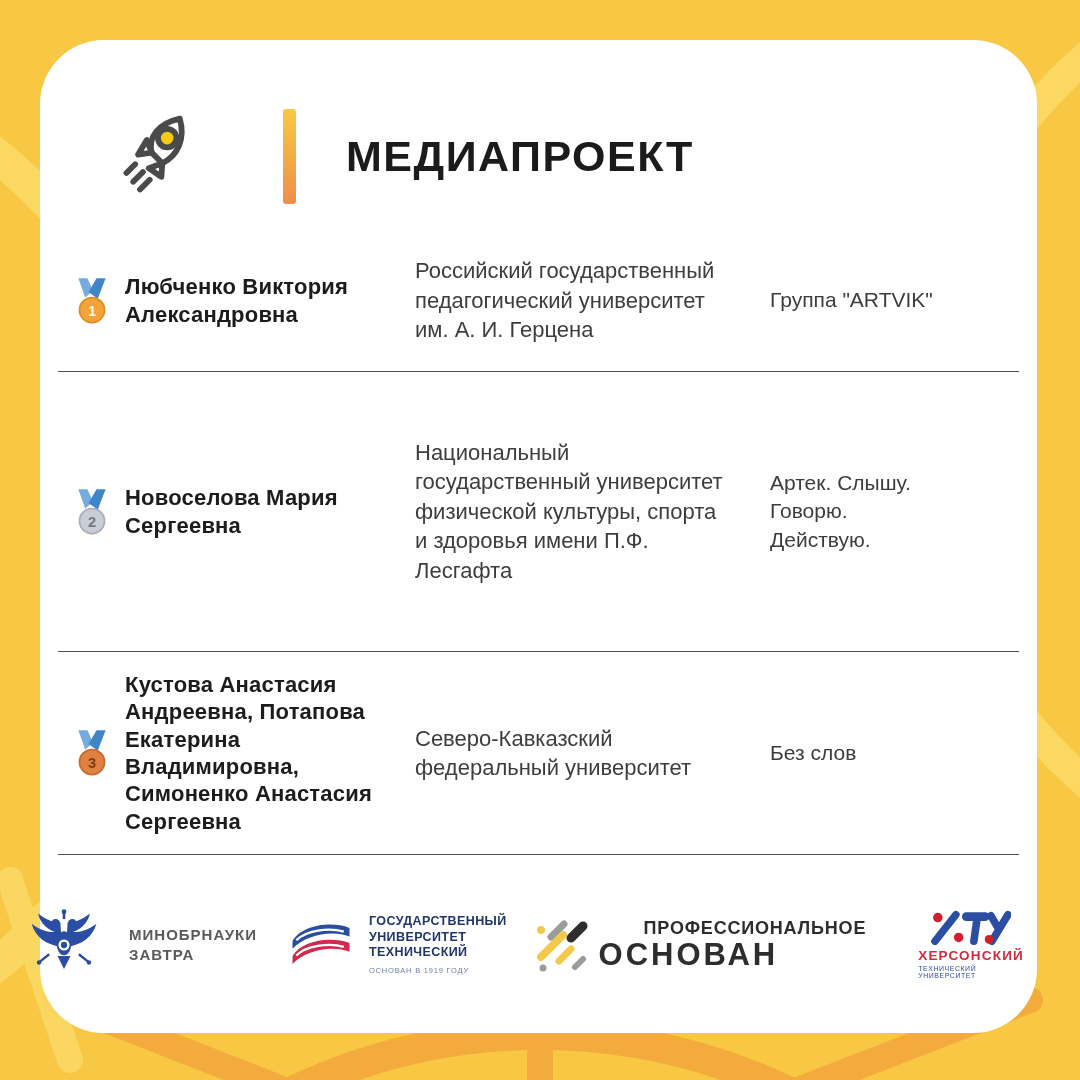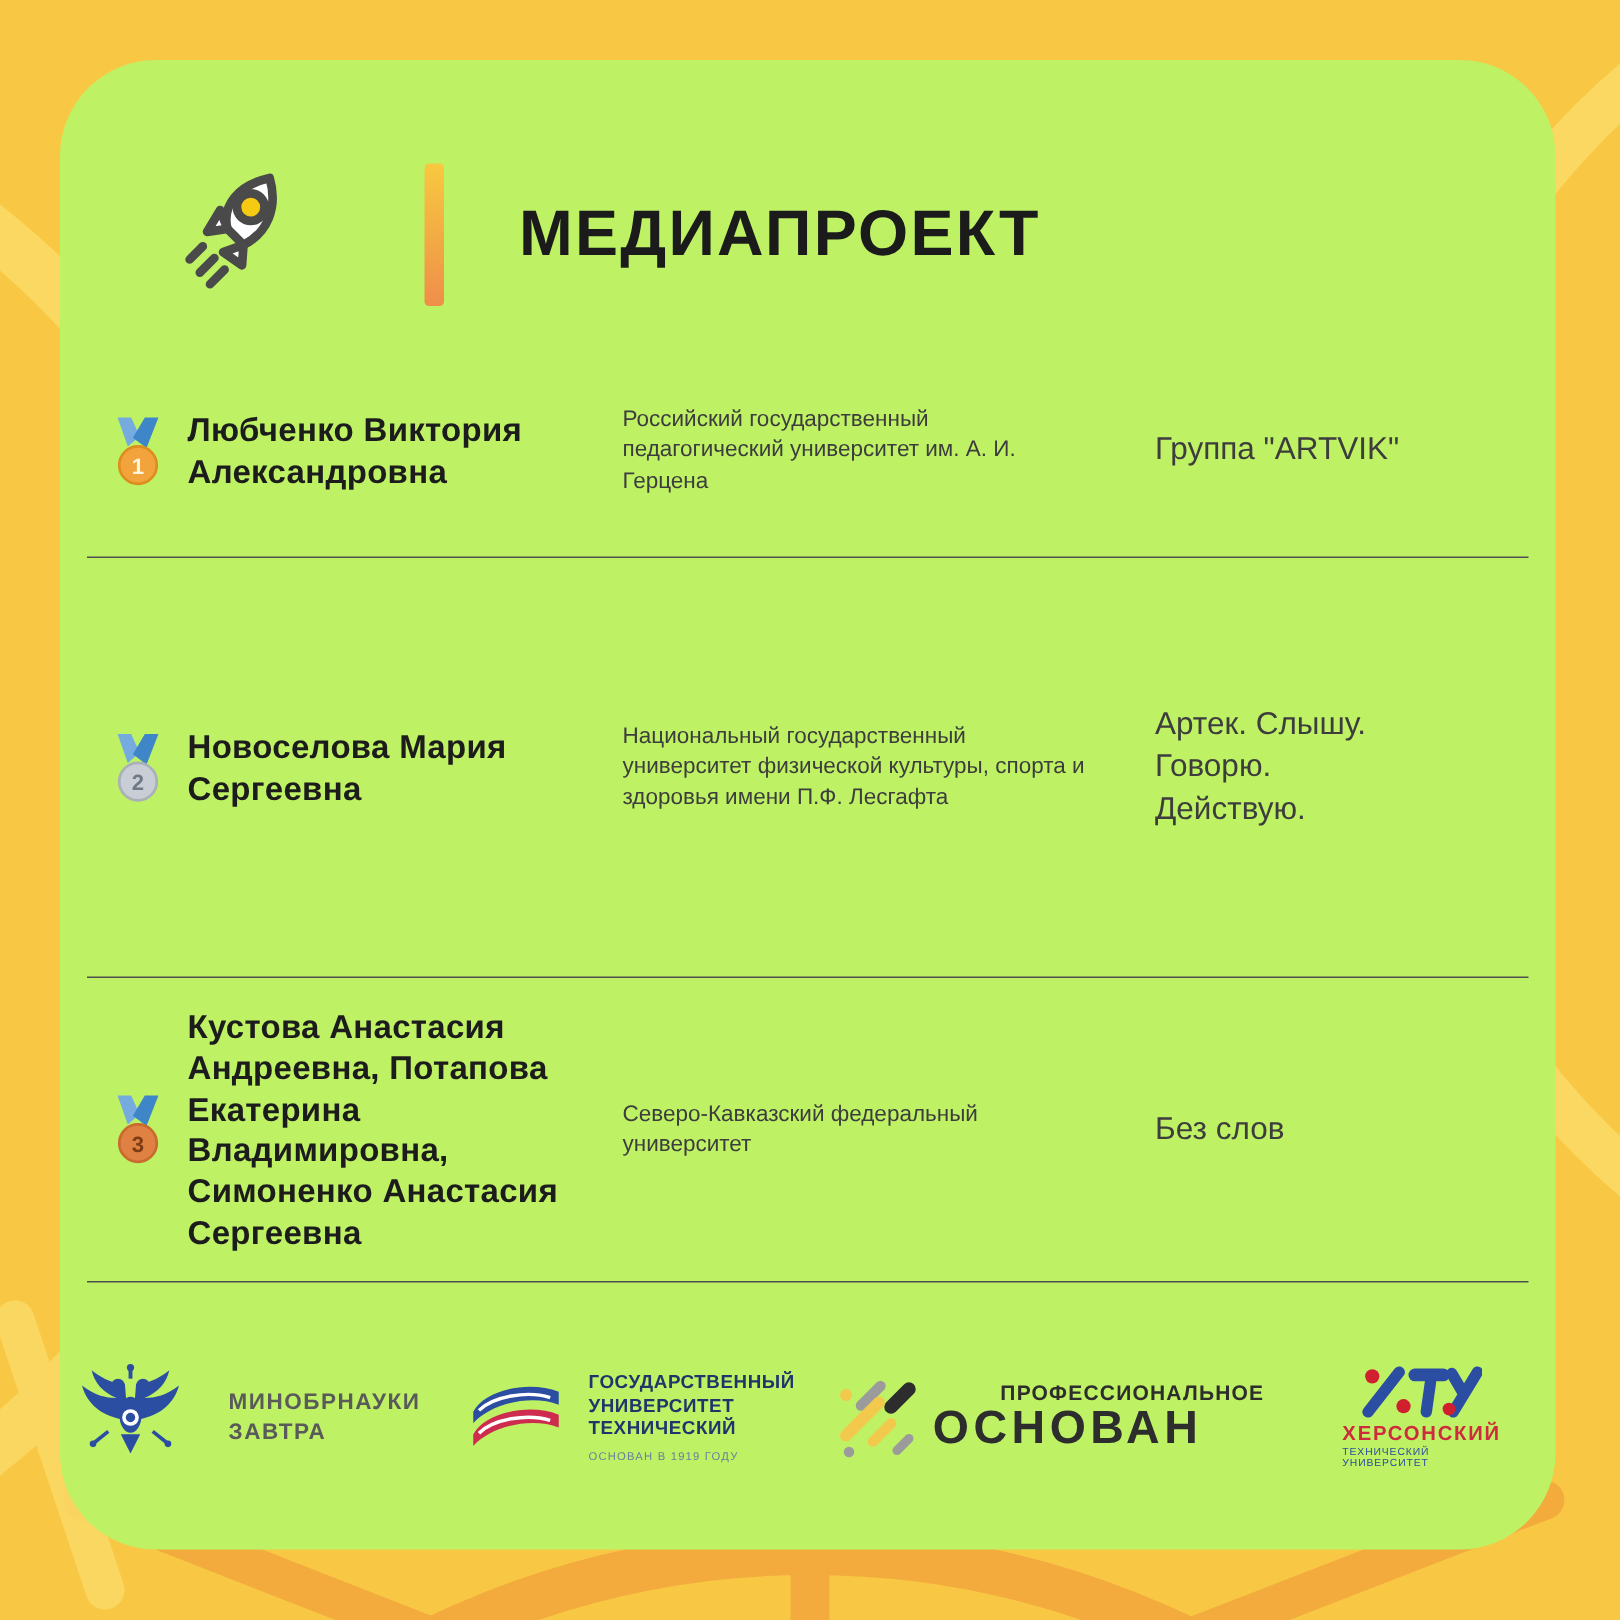--- a/index.html
+++ b/index.html
@@ -8,21 +8,21 @@
     position:relative;
     width:1080px; height:1080px;
     background:#F8C845;
     overflow:hidden;
     font-family:"Liberation Sans", sans-serif;
   }
   .bg-decor { position:absolute; inset:0; z-index:0; }
   .card {
     position:absolute; left:40px; top:40px;
     width:997px; height:993px;
-    background:#bef264;
+    background:#ffffff;
     border-radius:64px;
     z-index:1;
   }
   
   .header { position:absolute; top:68px; left:68px; height:97px; display:flex; align-items:center; }
   .rocket { width:97px; height:97px; flex:0 0 auto; }
   .accent-bar {
     width:13px; height:95px; border-radius:3px;
     margin-left:78px;
     background:linear-gradient(180deg,#F8C940 0%, #F2A945 55%, #EF8E4A 100%);
@@ -42,41 +42,41 @@
   }
   .row-1 { height:142px; }
   .row-2 { height:280px; }
   .row-3 { height:203px; }
   .medal-cell { display:flex; justify-content:center; }
   .medal { width:46px; height:50px; }
   .name {
     font-size:22px; font-weight:bold; color:#1c1c1c; line-height:1.24; letter-spacing:.2px;
   }
   .univ {
-    font-size:15px; color:#3d3d3d; line-height:1.34; padding-left:12px; max-width:325px;
+    font-size:22px; color:#3d3d3d; line-height:1.34; padding-left:12px; max-width:325px;
   }
   .proj {
     font-size:21px; color:#3d3d3d; line-height:1.34; padding-left:27px; max-width:205px;
   }
   .medal-num { font-size:13px; font-weight:bold; }
   .medal-gold  .medal-num { fill:#fff6e0; }
   .medal-silver .medal-num { fill:#707a86; }
   .medal-bronze .medal-num { fill:#7e3c12; }
   
   .footer {
     position:absolute; top:816.5px; left:18px; width:961px; height:176px;
     display:flex; align-items:center; justify-content:center; gap:26px;
   }
   .logo-block { display:flex; align-items:center; }
   .eagle-text { margin-left:28px; font-size:15px; font-weight:bold; color:#5a5a5a; line-height:1.3; letter-spacing:1px; }
   .guu-text { margin-left:10px; }
   .guu-line { font-size:12.5px; font-weight:bold; color:#20366b; line-height:1.25; letter-spacing:.4px; }
   .guu-sub { margin-top:5px; font-size:7.5px; color:#6b7f9e; letter-spacing:.8px; }
   .zavtra-text { margin-left:10px; }
-  .zavtra-top { font-size:14px; font-weight:bold; color:#2d2d2d; letter-spacing:.8px;padding-left:45px; }
+  .zavtra-top { font-size:18px; font-weight:bold; color:#2d2d2d; letter-spacing:.8px;padding-left:45px; }
   .zavtra-big { font-size:31px; font-weight:800; color:#2d2d2d; letter-spacing:3px; line-height:1.05; }
   .khtu-block { display:flex; flex-direction:column; align-items:center; }
   .khtu-line1 { margin-top:2px; font-size:13.5px; font-weight:bold; color:#ce2b3e; letter-spacing:1.2px; }
   .khtu-line2 { margin-top:2px; font-size:6.9px; color:#2b4ea2; letter-spacing:.6px; }
 </style>
 </head>
 <body>
 
 <svg class="bg-decor" viewBox="0 0 1080 1080" aria-hidden="true">
   <g fill="none" stroke="#F2A73B" stroke-linecap="round" opacity="0.85">

